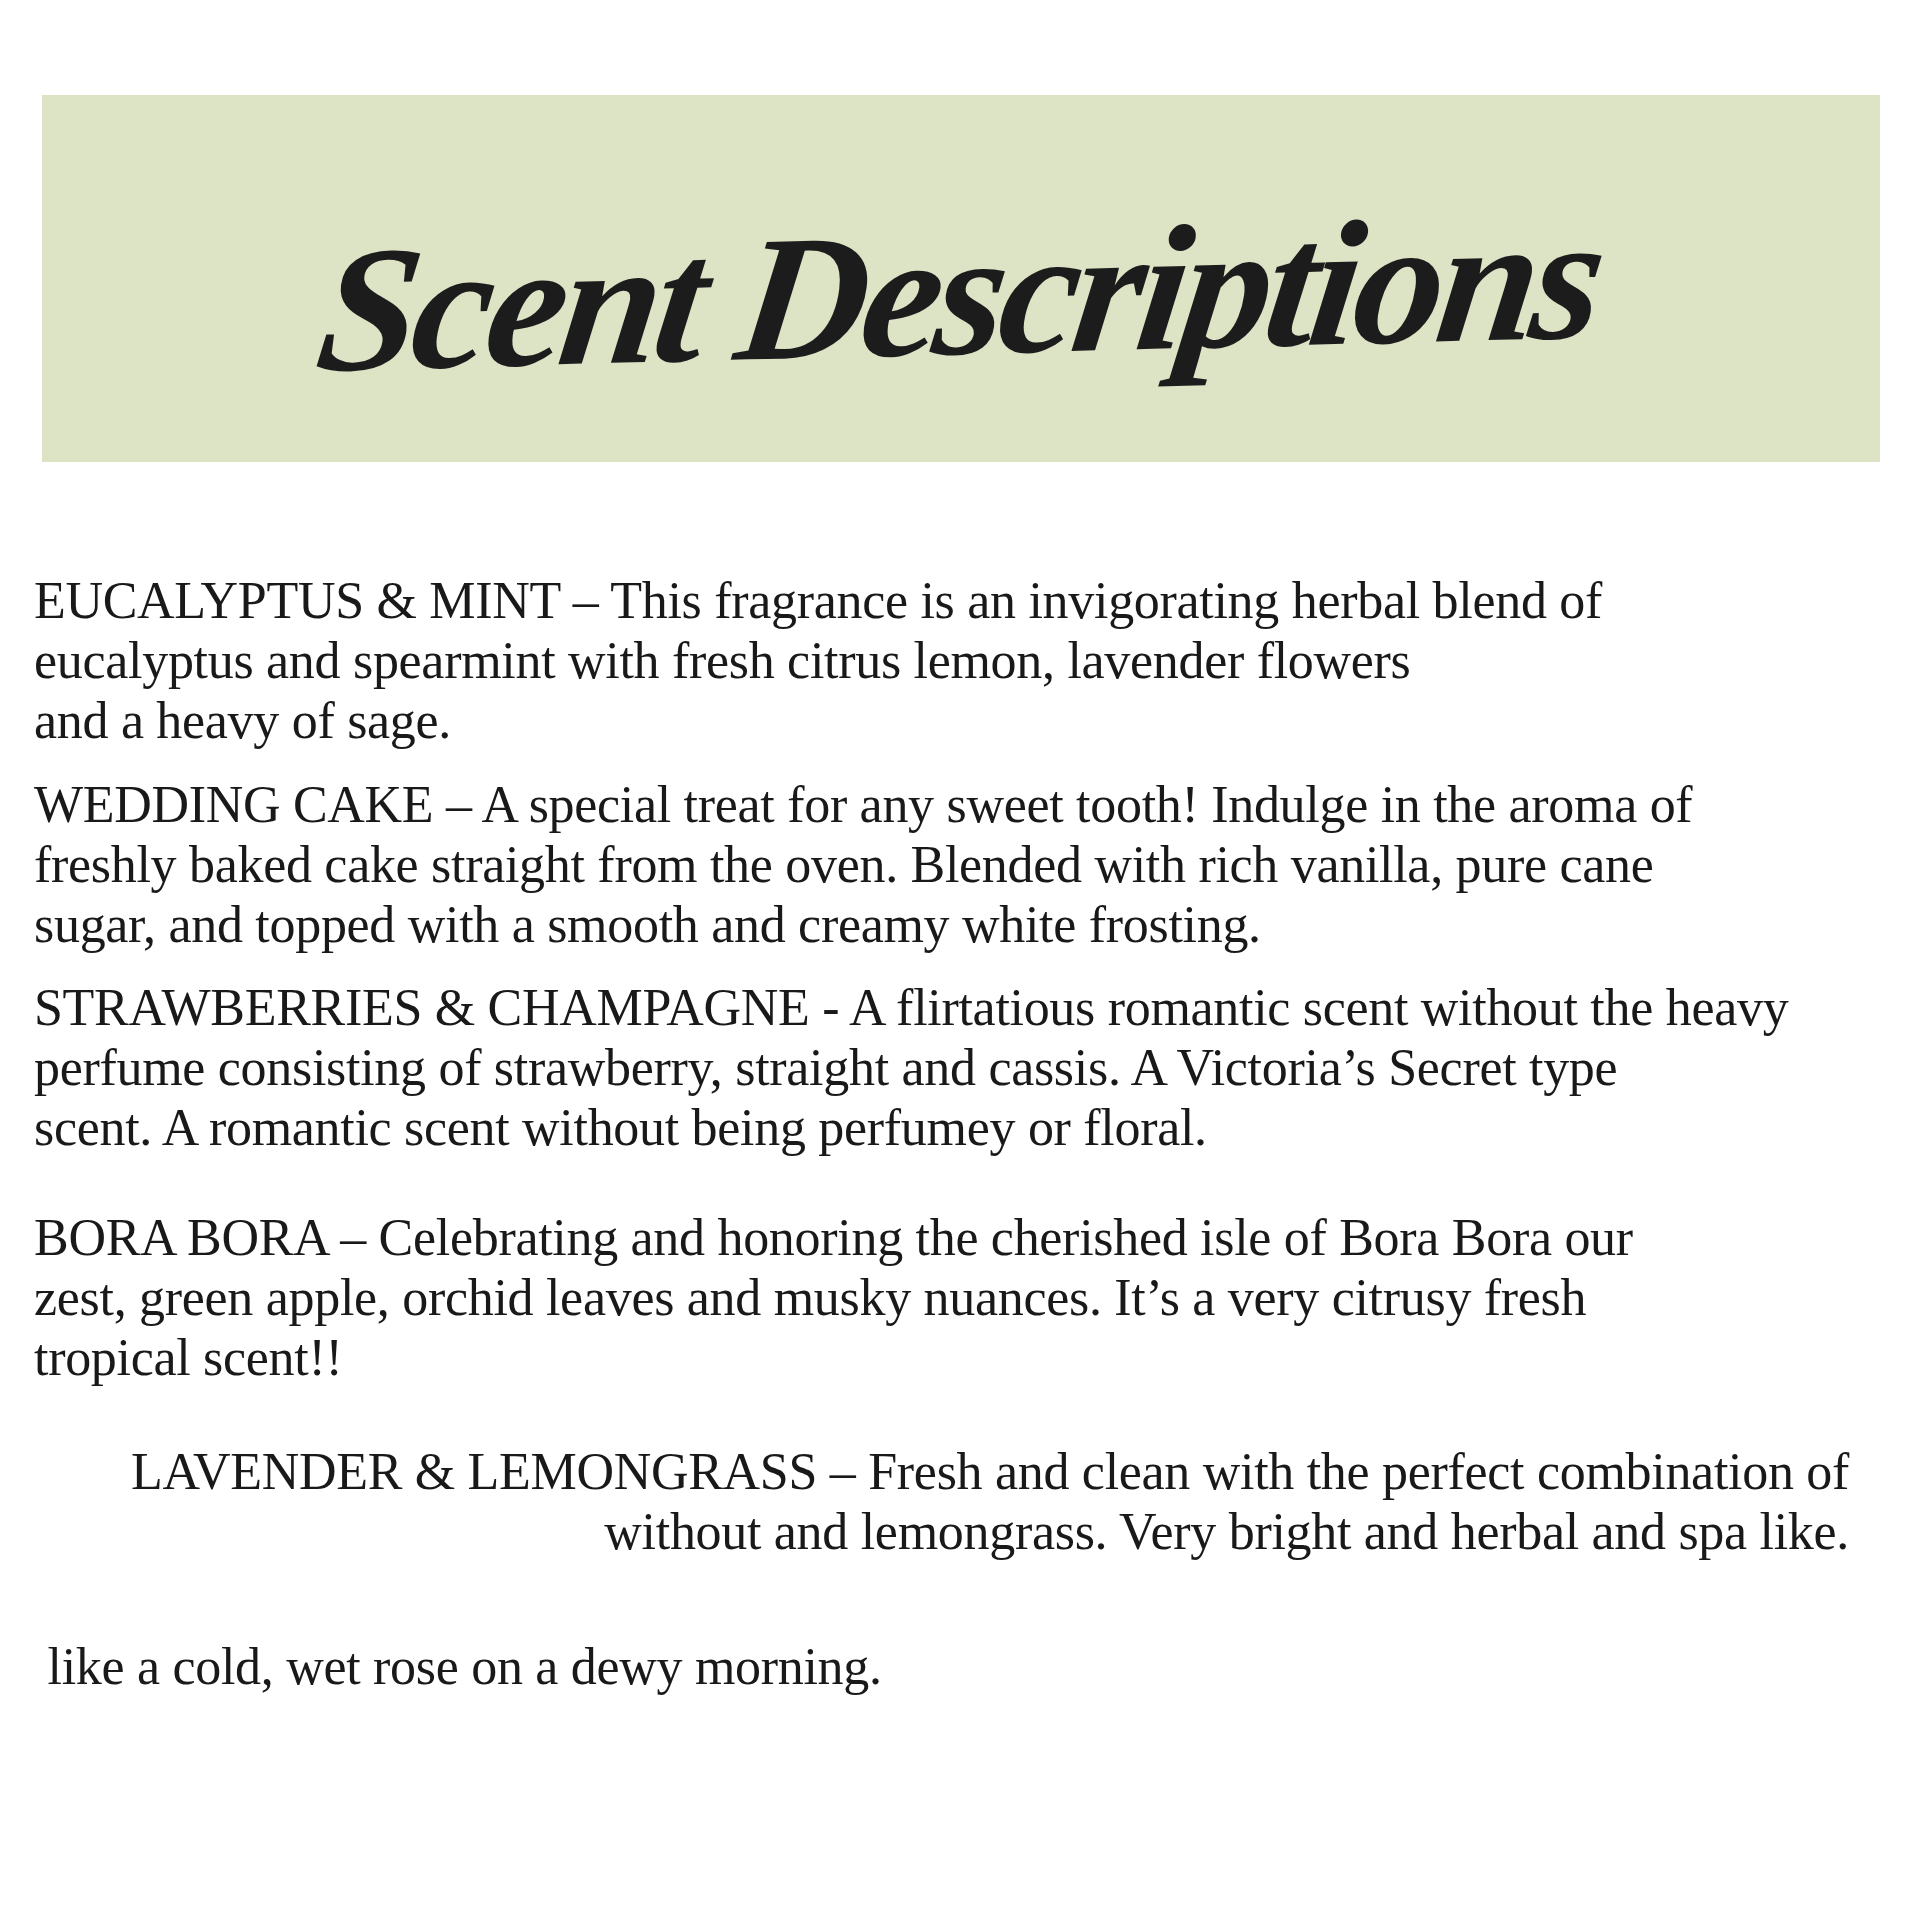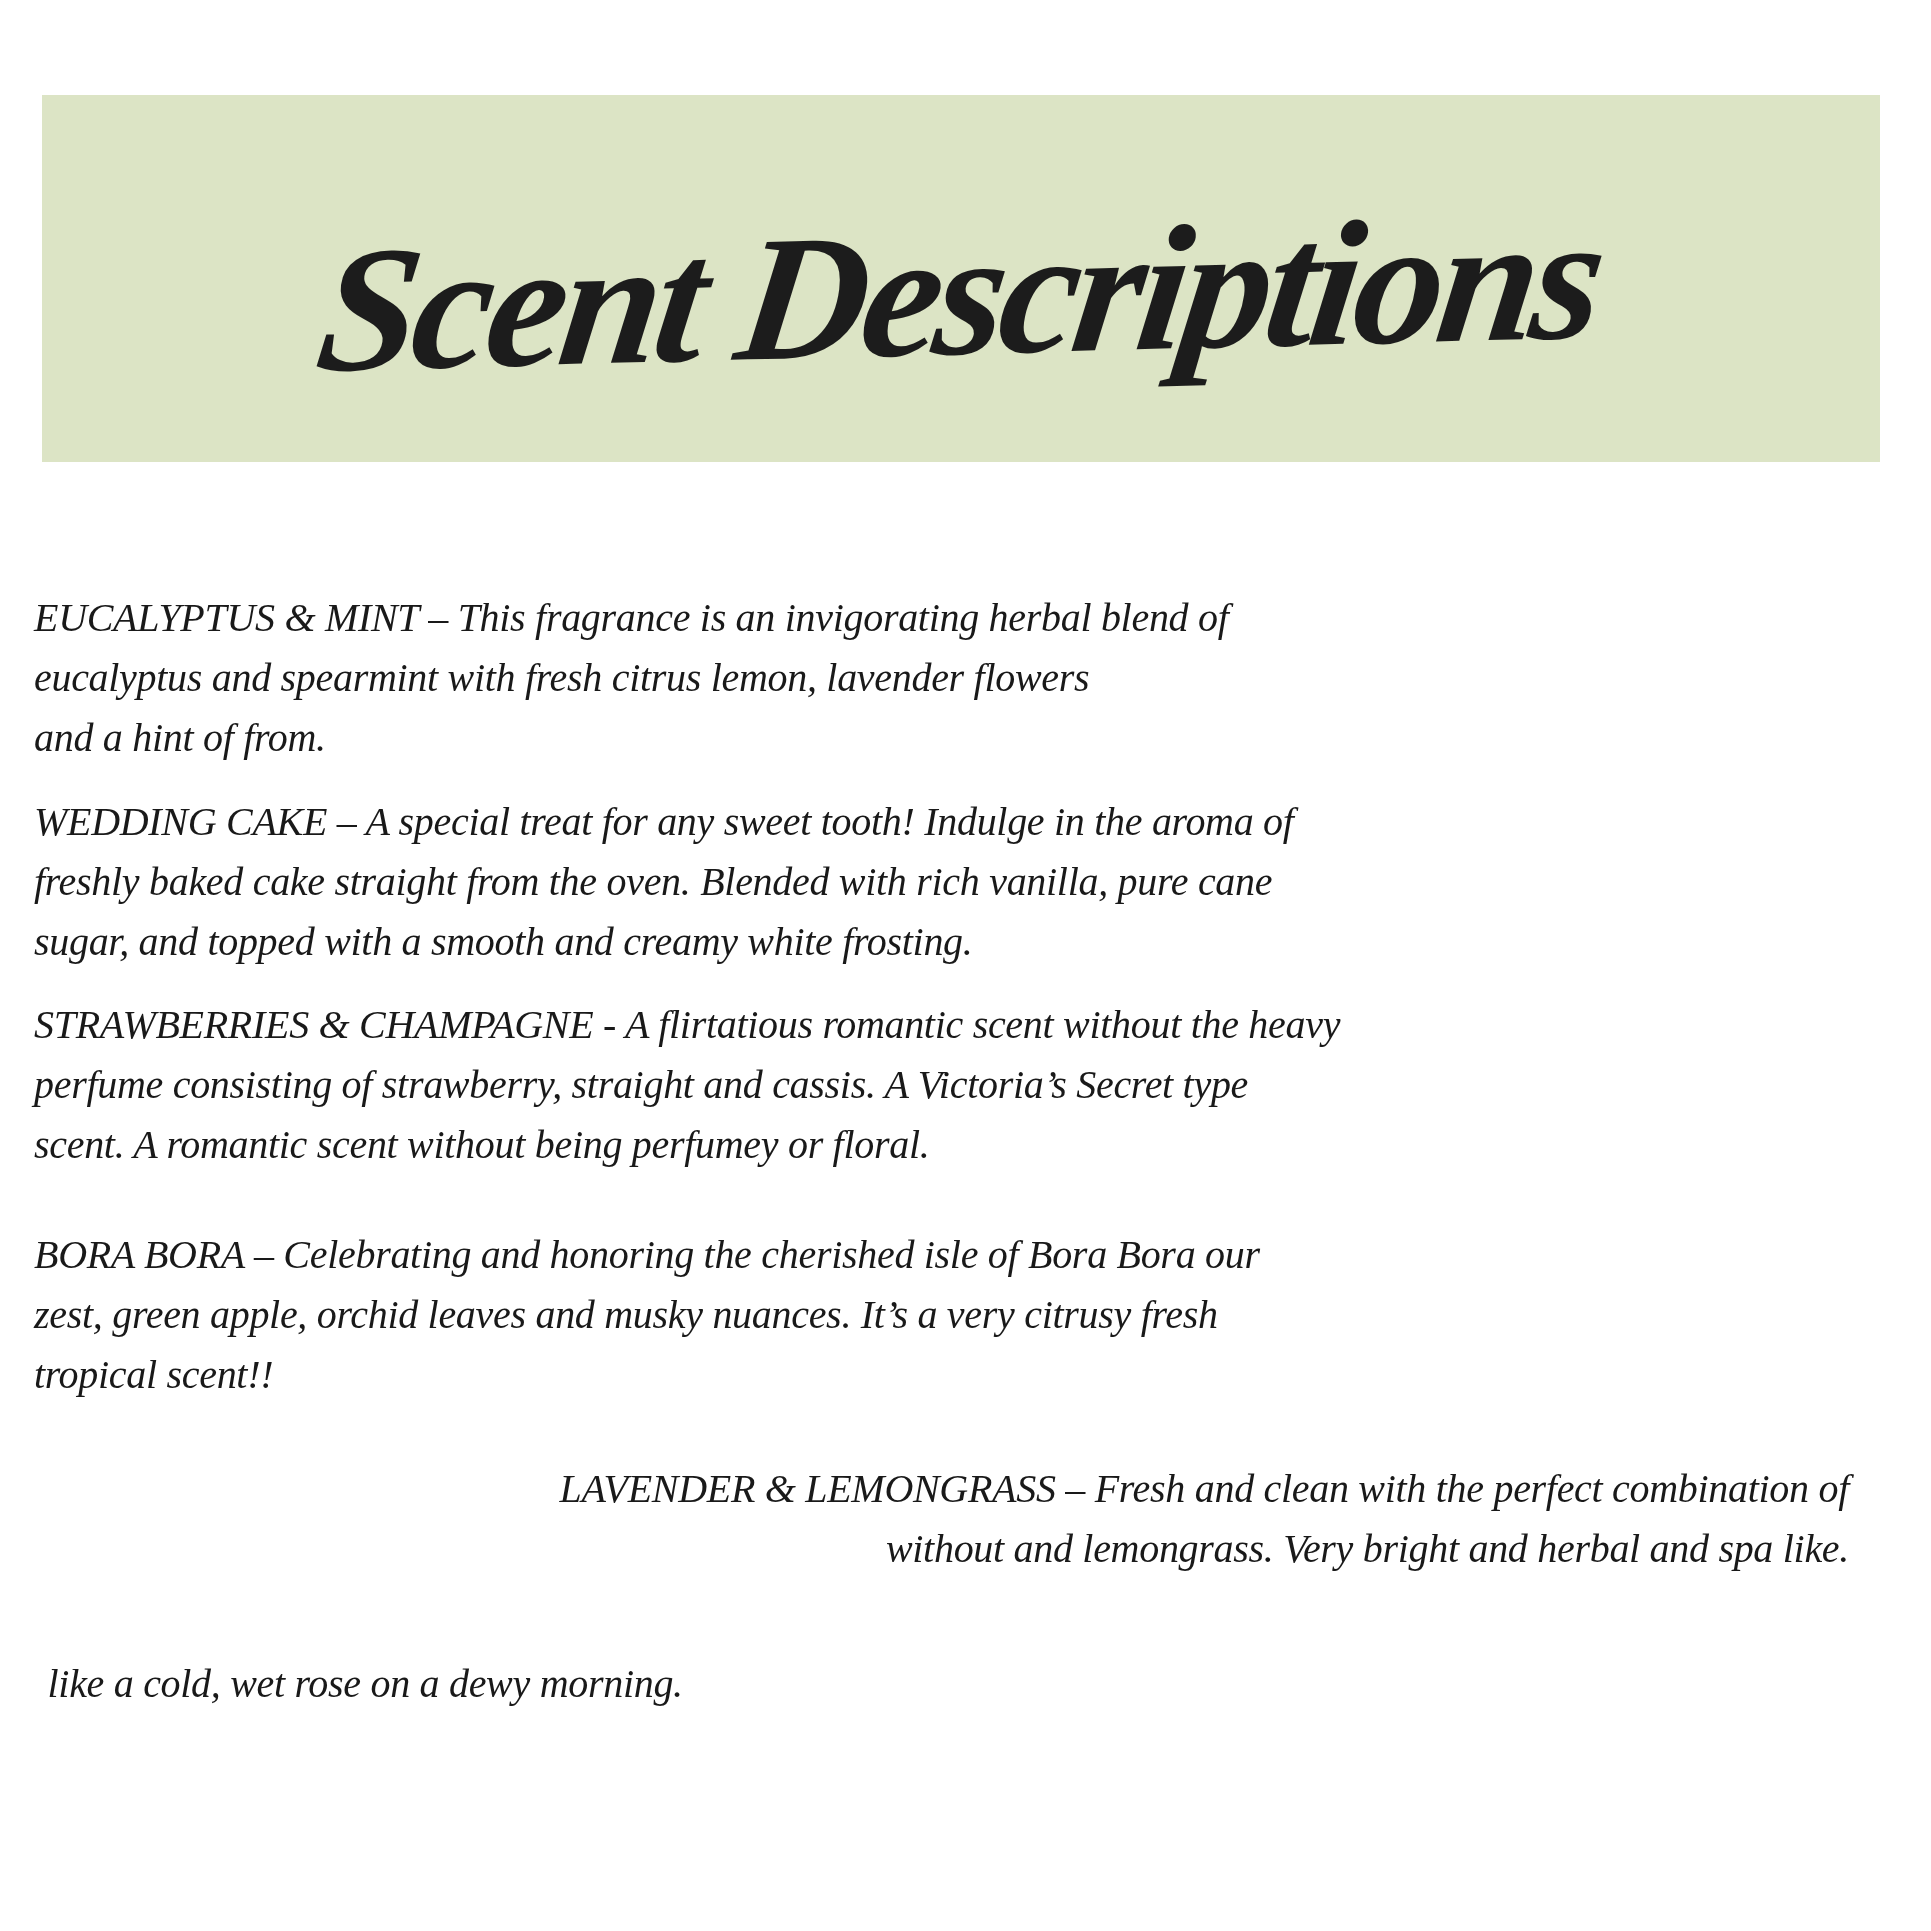--- a/index.html
+++ b/index.html
@@ -34,27 +34,26 @@
     font-weight: 700;
     font-size: 179px;
     letter-spacing: -5.8px;
     color: #1c1c1c;
     transform: skewX(-9deg) rotate(-1.5deg);
     white-space: nowrap;
   }
   .content {
     position: absolute;
     left: 34px;
-    top: 588px;
+    top: 571px;
     width: 1815px;
     color: #191919;
-    font-size: 40px;
+    font-size: 52px;
     line-height: 60px;
     letter-spacing: -0.3px;
-    font-style: italic;
   }
   .scent {
     margin: 0;
   }
   .scent .line {
     display: block;
     white-space: nowrap;
   }
   .scent-wedding-cake       { margin-top: 24px; }
   .scent-strawberries-champagne { margin-top: 23px; }
@@ -69,21 +68,21 @@
 
   <header class="banner" style="background-color: rgb(220, 228, 197);">
     <h1 class="banner-title" style="color: rgb(28, 28, 28);">Scent Descriptions</h1>
   </header>
 
   <main class="content" style="color: rgb(25, 25, 25);">
 
     <p class="scent scent-eucalyptus-mint">
       <span class="line">EUCALYPTUS &amp; MINT – This fragrance is an invigorating herbal blend of</span>
       <span class="line">eucalyptus and spearmint with fresh citrus lemon, lavender flowers</span>
-      <span class="line">and a hint of from.</span>
+      <span class="line">and a heavy of sage.</span>
     </p>
 
     <p class="scent scent-wedding-cake">
       <span class="line">WEDDING CAKE – A special treat for any sweet tooth! Indulge in the aroma of</span>
       <span class="line">freshly baked cake straight from the oven. Blended with rich vanilla, pure cane</span>
       <span class="line">sugar, and topped with a smooth and creamy white frosting.</span>
     </p>
 
     <p class="scent scent-strawberries-champagne">
       <span class="line">STRAWBERRIES &amp; CHAMPAGNE - A flirtatious romantic scent without the heavy</span>

